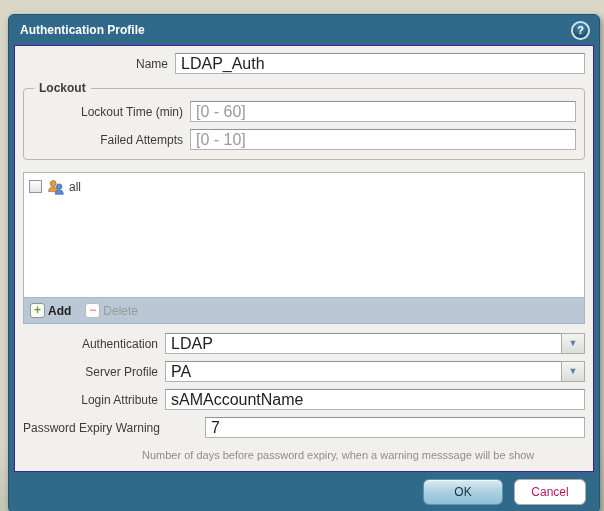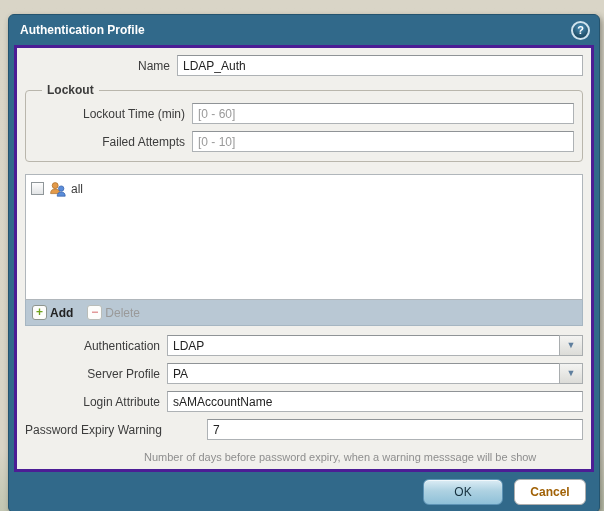--- a/index.html
+++ b/index.html
@@ -43,21 +43,21 @@
     font-size: 11px;
     line-height: 15px;
     text-align: center;
     cursor: pointer;
   }
 
   .dlg-body {
     position: absolute;
     left: 5px; right: 5px; top: 30px; bottom: 40px;
     background: #f1f0ec;
-    border: 3px solid #4c1d95;
+    border: 1px solid #4c1d95;
     padding: 7px 8px 0 8px;
     overflow: hidden;
   }
 
   .frow { display: flex; align-items: center; margin-bottom: 7px; }
   .frow label {
     text-align: right;
     padding-right: 7px;
     color: #3c3c3c;
     white-space: nowrap;
@@ -67,33 +67,33 @@
   .lw-bot   { width: 142px; }
 
   input.txt {
     flex: 1;
     height: 21px;
     border: 1px solid #aeb2b5;
     border-top-color: #8f9396;
     background: #ffffff;
     padding: 0 5px;
     font-family: "Liberation Sans", sans-serif;
-    font-size: 12px;
+    font-size: 16px;
     color: #222;
   }
   input.txt::placeholder { color: #9a9a9a; opacity: 1; }
 
   fieldset.lockout {
     border: 1px solid #b9b6ac;
     border-radius: 4px;
     margin: 3px 0 12px 0;
     padding: 6px 8px 9px 0;
   }
   fieldset.lockout legend {
-    margin-left: 16px;
+    margin-left: 10px;
     padding: 0 5px;
     font-weight: bold;
     color: #3c3c3c;
   }
 
   .grid {
     border: 1px solid #b0b6bb;
     background: #ffffff;
   }
   .grid-header {
@@ -198,22 +198,21 @@
   .btn-ok {
     min-width: 80px;
     border: 1px solid #5d93b5;
     background: linear-gradient(180deg, #dcedf5 0%, #aed2e2 45%, #8fc0d8 100%);
     color: #16313f;
     box-shadow: inset 0 1px 0 rgba(255,255,255,.6);
   }
   .btn-cancel {
     border: 1px solid #aeaeae;
     background: #ffffff;
-    color: #a16207;
-    font-weight: bold;
+    color: #be185d;
   }
 </style>
 </head>
 <body>
 
 <div class="dialog">
 
   <div class="titlebar">
     <span class="title">Authentication Profile</span>
     <span class="help-btn">?</span>

